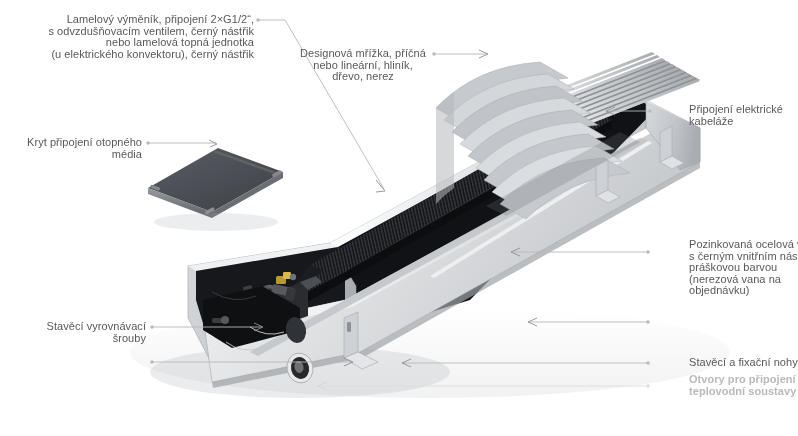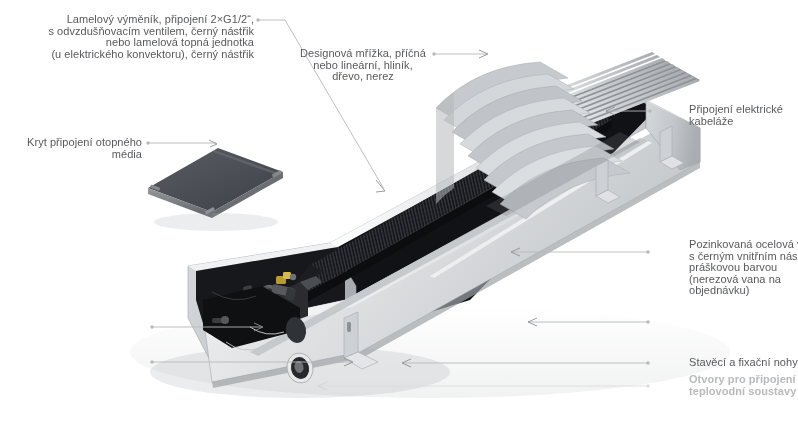--- a/index.html
+++ b/index.html
@@ -279,15 +279,17 @@
 s černým vnitřním nástřikem
 práškovou barvou
 (nerezová vana na objednávku)</div>
 
 
   <div class="label left" style="left:656px;top:357px;width:140px;">Stavěcí a fixační nohy</div>
 
   <div class="label left faded" style="left:656px;top:374px;width:140px;">Otvory pro připojení
 teplovodní soustavy</div>
 
+  <div class="label right" style="left:34px;top:321px;width:112px;">Stavěcí vyrovnávací
+šrouby</div>
 
 
 </div>
 
 </body></html>

